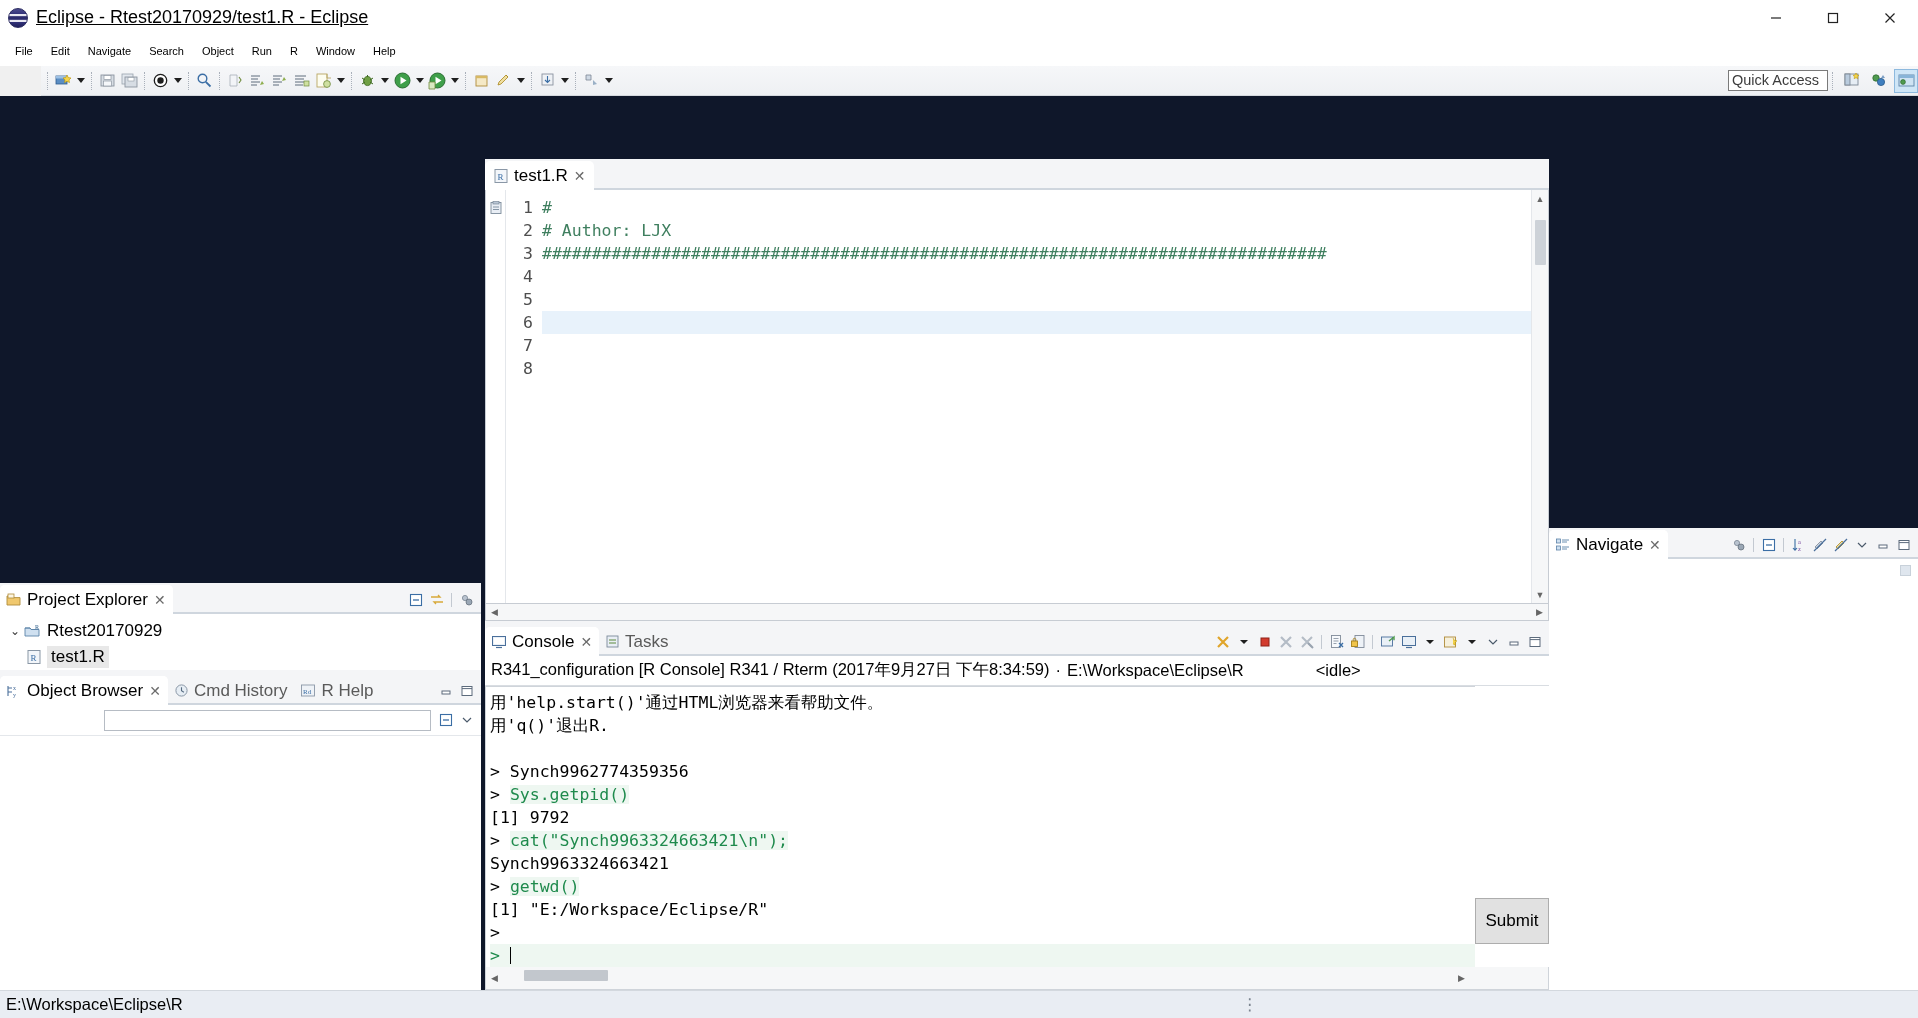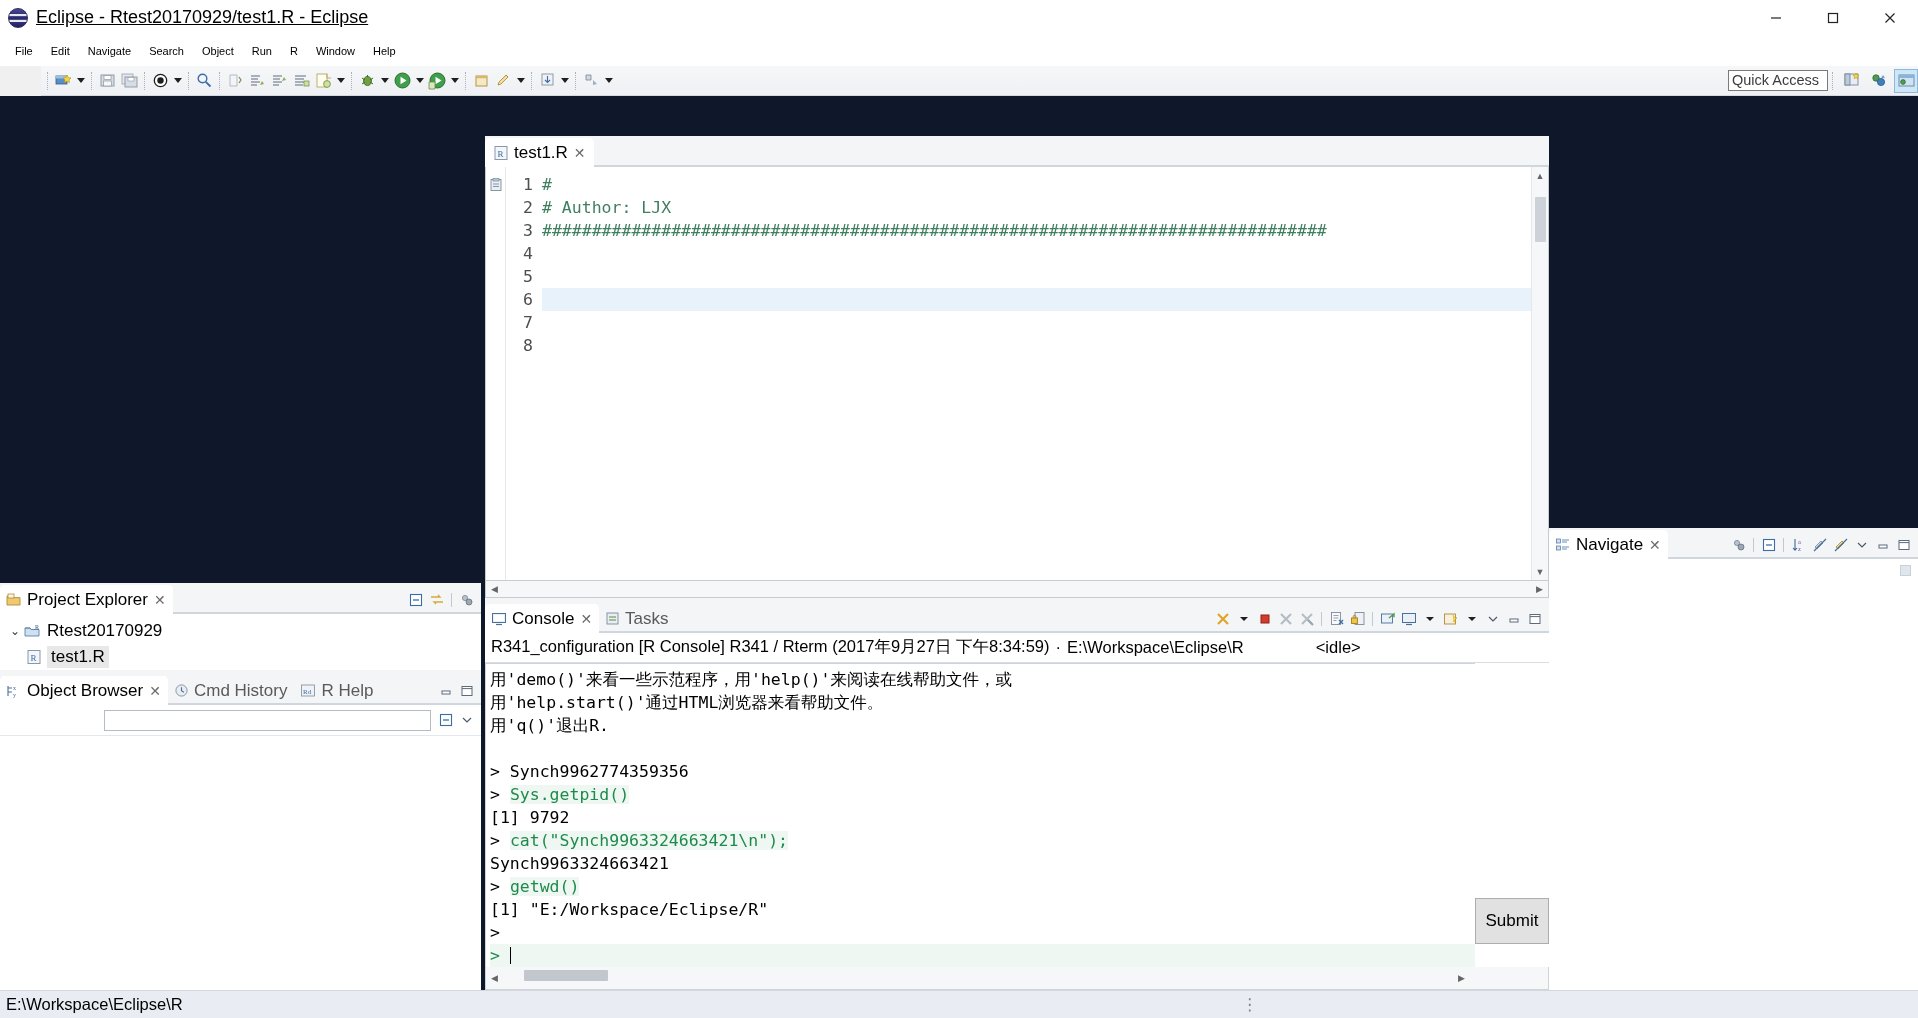--- a/index.html
+++ b/index.html
@@ -970,21 +970,20 @@
 
         <div class="console-header">
           <span>R341_configuration [R Console] R341 / Rterm (2017年9月27日 下午8:34:59)</span>
           <span style="padding:0 6px;">·</span>
           <span>E:\Workspace\Eclipse\R</span>
           <span class="idle">&lt;idle&gt;</span>
         </div>
 
         <div style="display:flex; flex:1 1 auto; min-height:0;">
           <div class="console-out">
-            <div class="cline">用'demo()'来看一些示范程序，用'help()'来阅读在线帮助文件，或</div>
             <div class="cline">用'help.start()'通过HTML浏览器来看帮助文件。</div>
             <div class="cline">用'q()'退出R.</div>
             <div class="cline"></div>
             <div class="cline">&gt; Synch9962774359356</div>
             <div class="cline"><span class="c-prompt">&gt;</span> <span class="c-in">Sys.getpid()</span></div>
             <div class="cline">[1] 9792</div>
             <div class="cline"><span class="c-prompt">&gt;</span> <span class="c-in">cat("Synch9963324663421\n");</span></div>
             <div class="cline">Synch9963324663421</div>
             <div class="cline"><span class="c-prompt">&gt;</span> <span class="c-in">getwd()</span></div>
             <div class="cline">[1] "E:/Workspace/Eclipse/R"</div>

